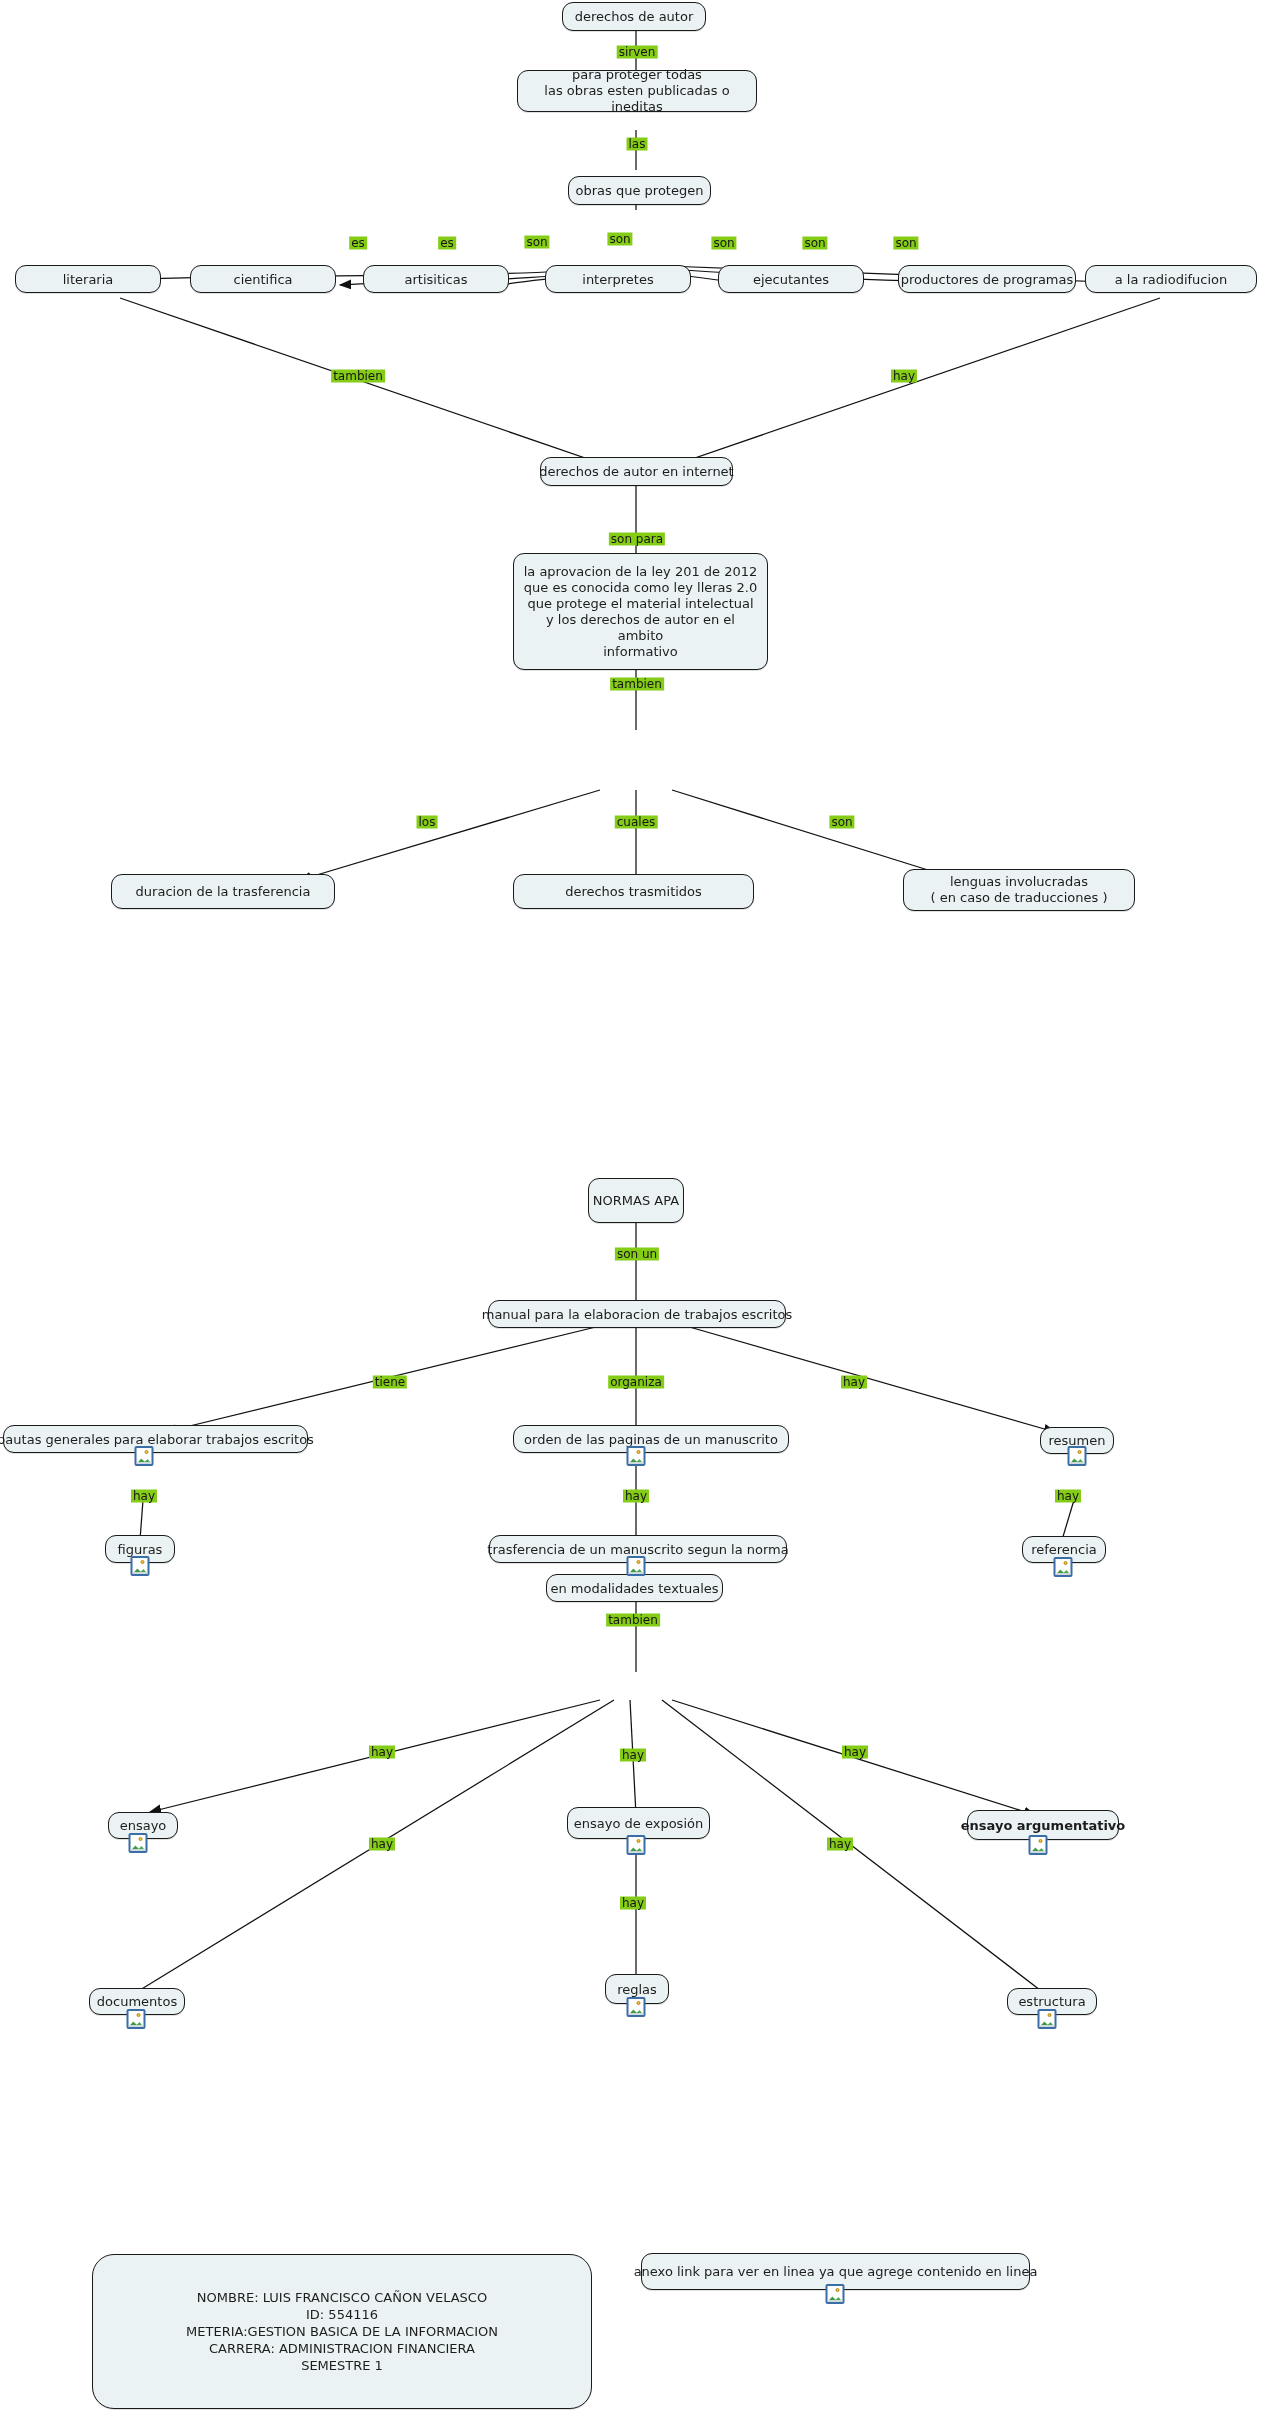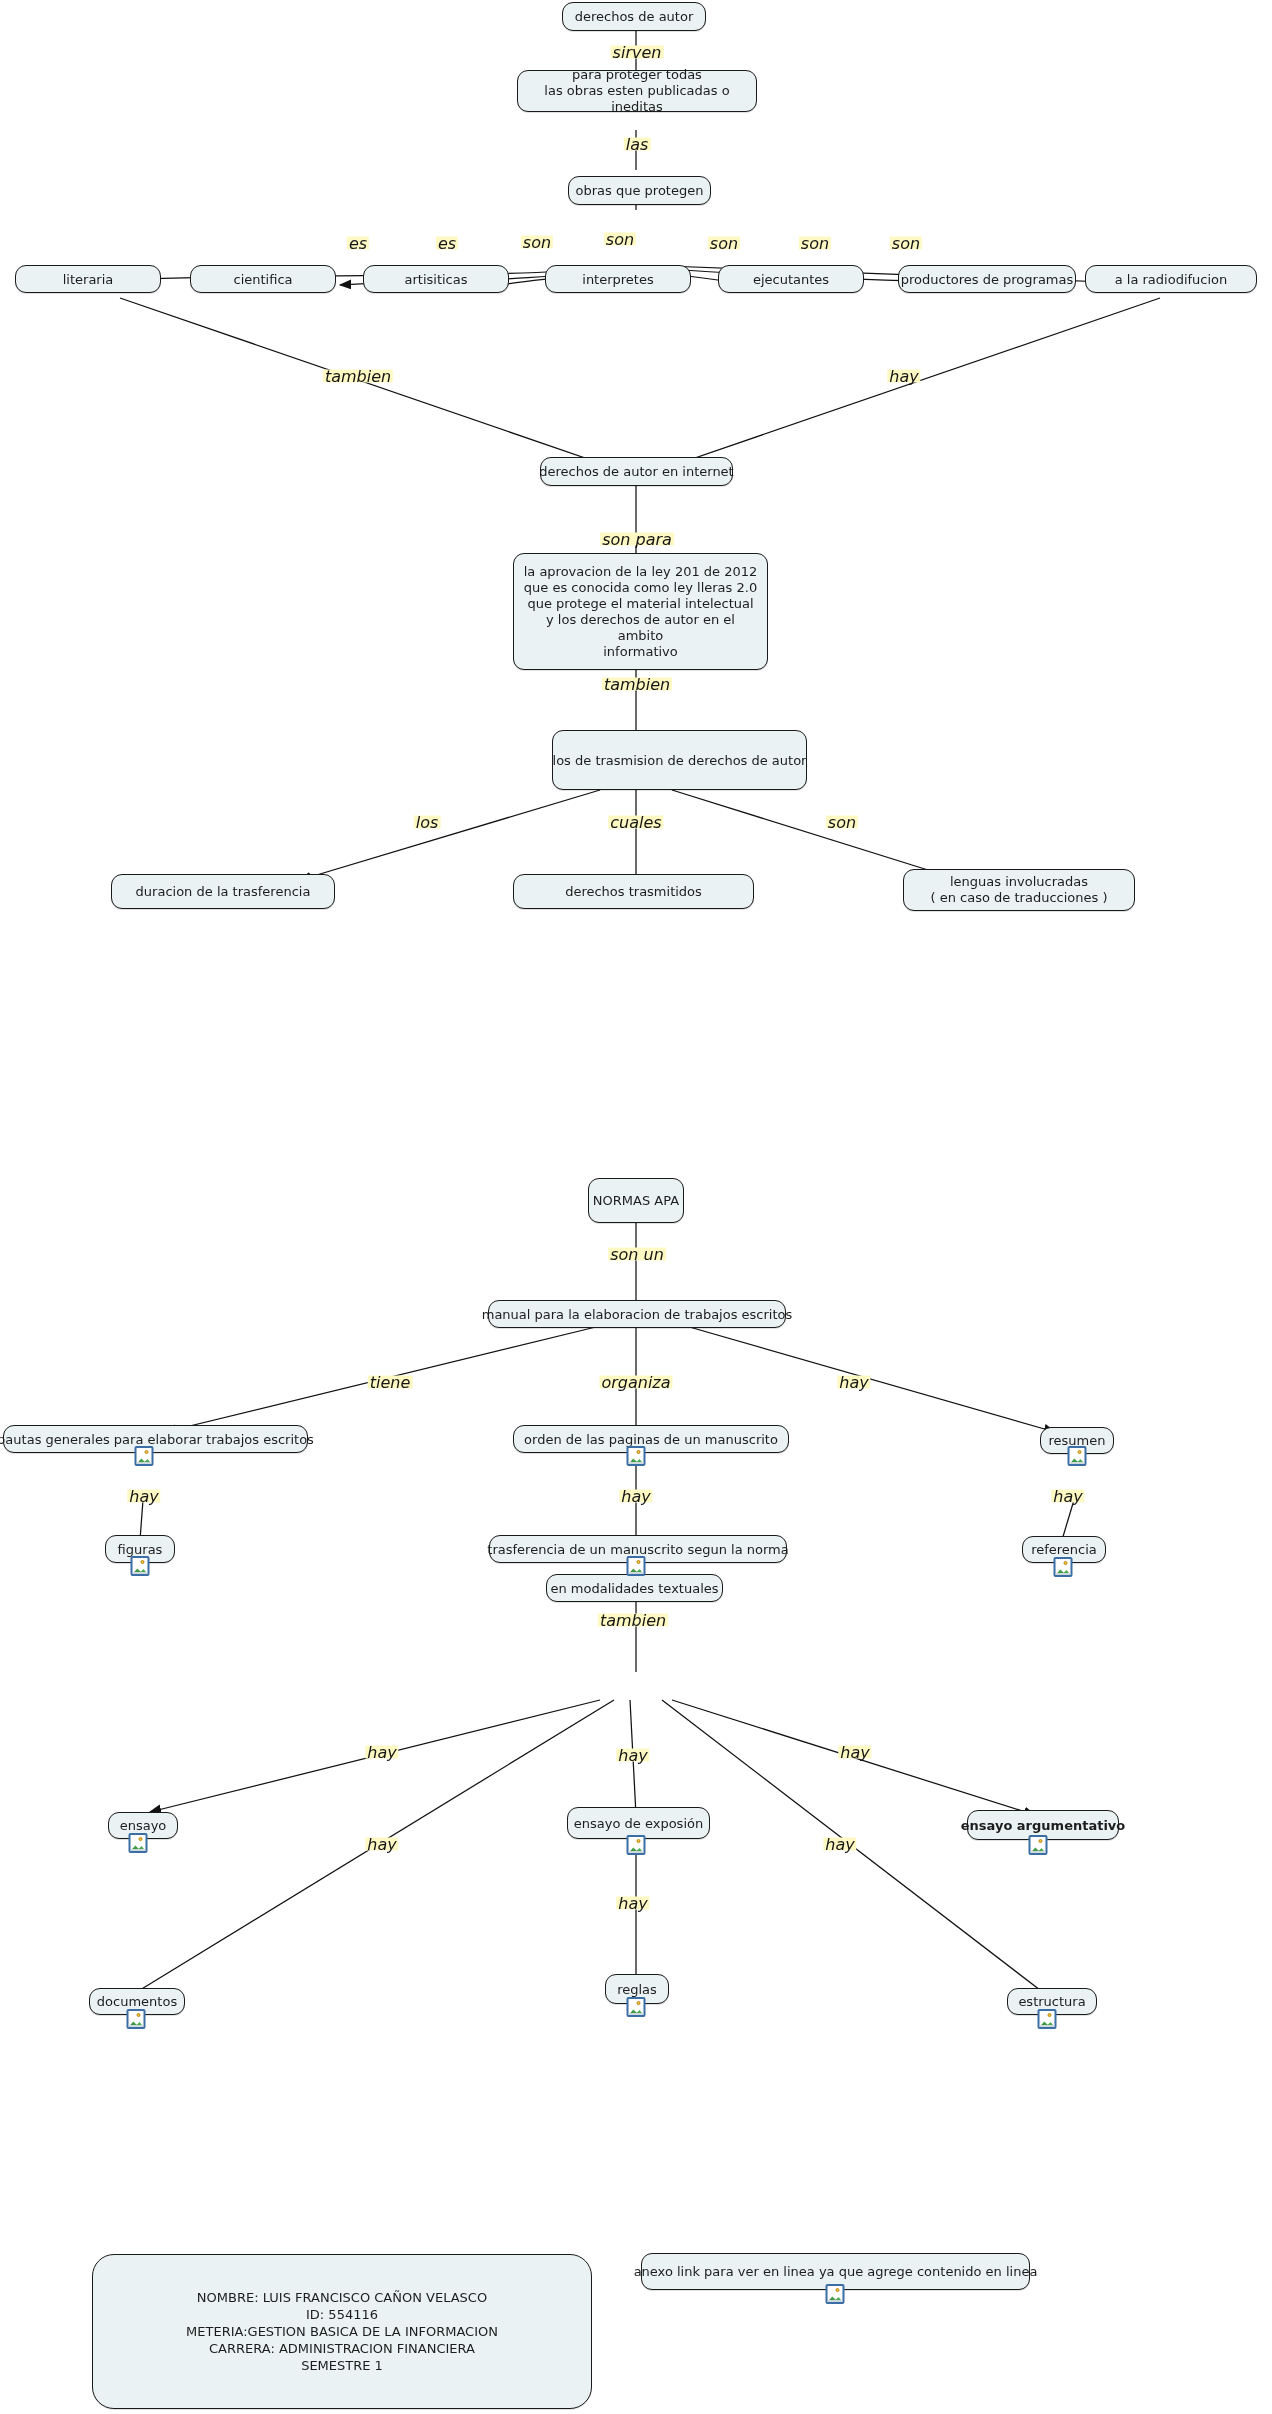--- a/index.html
+++ b/index.html
@@ -24,28 +24,27 @@
     justify-content:center;
     padding:3px 8px;
     white-space:pre;
     box-shadow:0 1px 0 rgba(0,0,0,0.12);
   }
   .node.block{white-space:pre-line;line-height:16px;}
   .node.info{font-size:13px;line-height:17px;white-space:pre-line;border-radius:22px;}
 
   .edgelabel{
     position:absolute;
-    font-size:16px;
+    font-size:12px;
     color:#161616;
-    background:#fef9c3;
+    background:#84cc16;
     padding:0 2px;
     white-space:nowrap;
     transform:translate(-50%,-50%);
     line-height:13px;
-    font-style:italic;
   }
 
   
   .imgicon{
     position:absolute;
     width:19px;height:20px;
     transform:translate(-50%,-50%);
     background:#fbfbfb;
     border:2px solid #3a6ea5;
     border-radius:2px;
@@ -134,21 +133,20 @@
   <div class="node" style="left:1085px;top:265px;width:172px;height:28px;">a la radiodifucion</div>
 
   <div class="node" style="left:540px;top:457px;width:193px;height:29px;">derechos de autor en internet</div>
 
   <div class="node block" style="left:513px;top:553px;width:255px;height:117px;">la aprovacion de la ley 201 de 2012
 que es conocida como ley lleras 2.0
 que protege el material intelectual
 y los derechos de autor en el ambito
 informativo</div>
 
-  <div class="node" style="left:552px;top:730px;width:255px;height:60px;">los de trasmision de derechos de autor</div>
 
   <div class="node" style="left:111px;top:874px;width:224px;height:35px;">duracion de la trasferencia</div>
   <div class="node" style="left:513px;top:874px;width:241px;height:35px;">derechos trasmitidos</div>
   <div class="node block" style="left:903px;top:869px;width:232px;height:42px;">lenguas involucradas
 ( en caso de traducciones )</div>
 
   <div class="edgelabel" style="left:637px;top:52px;">sirven</div>
   <div class="edgelabel" style="left:637px;top:144px;">las</div>
   <div class="edgelabel" style="left:358px;top:243px;">es</div>
   <div class="edgelabel" style="left:447px;top:243px;">es</div>

